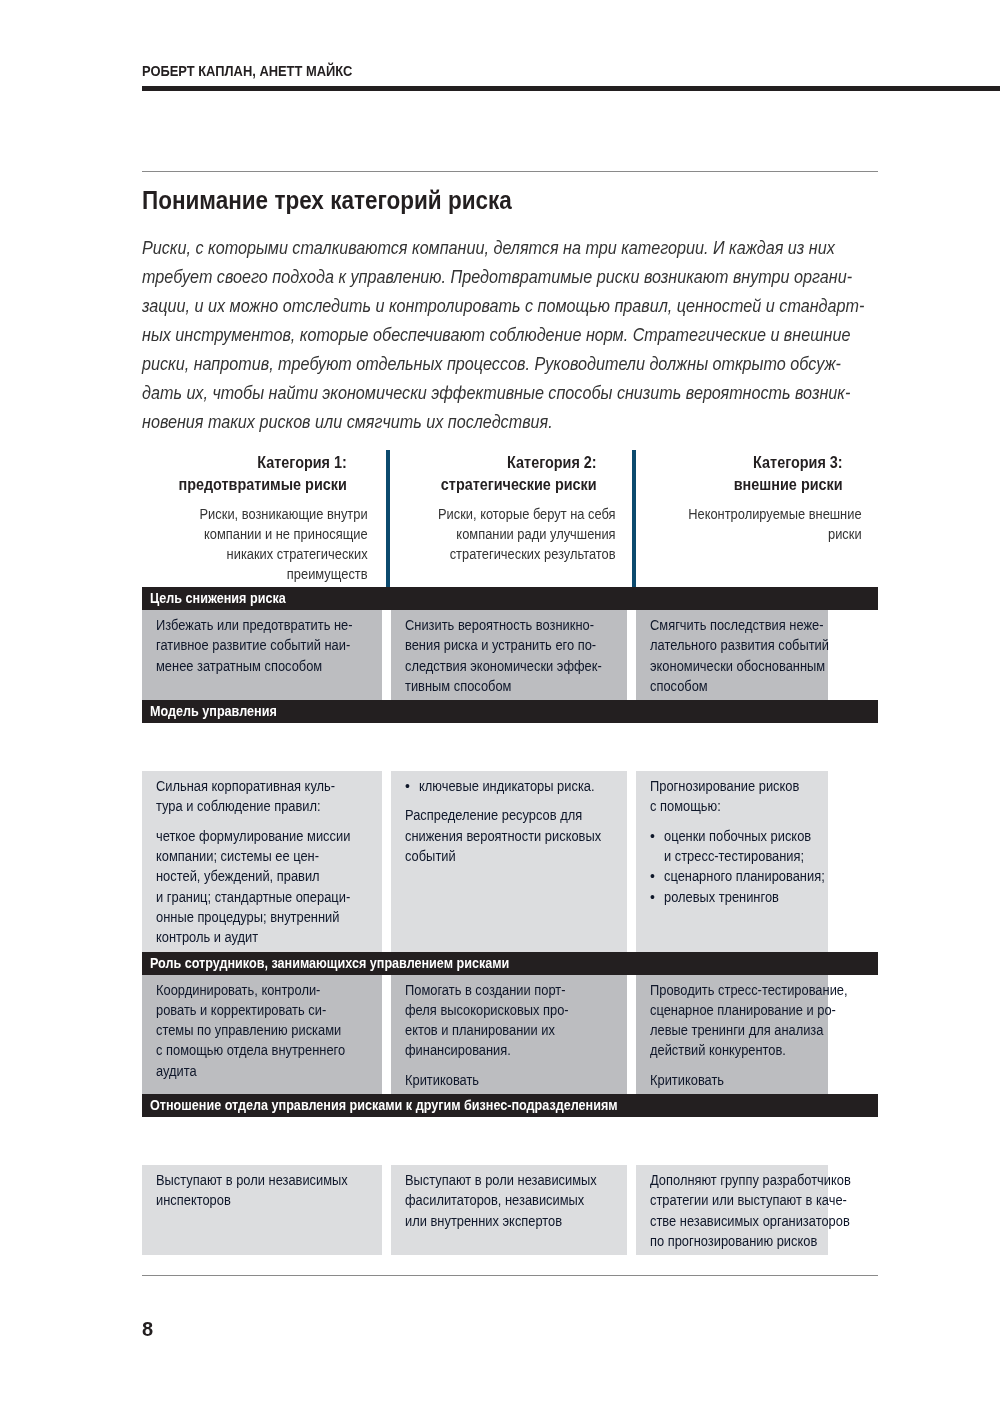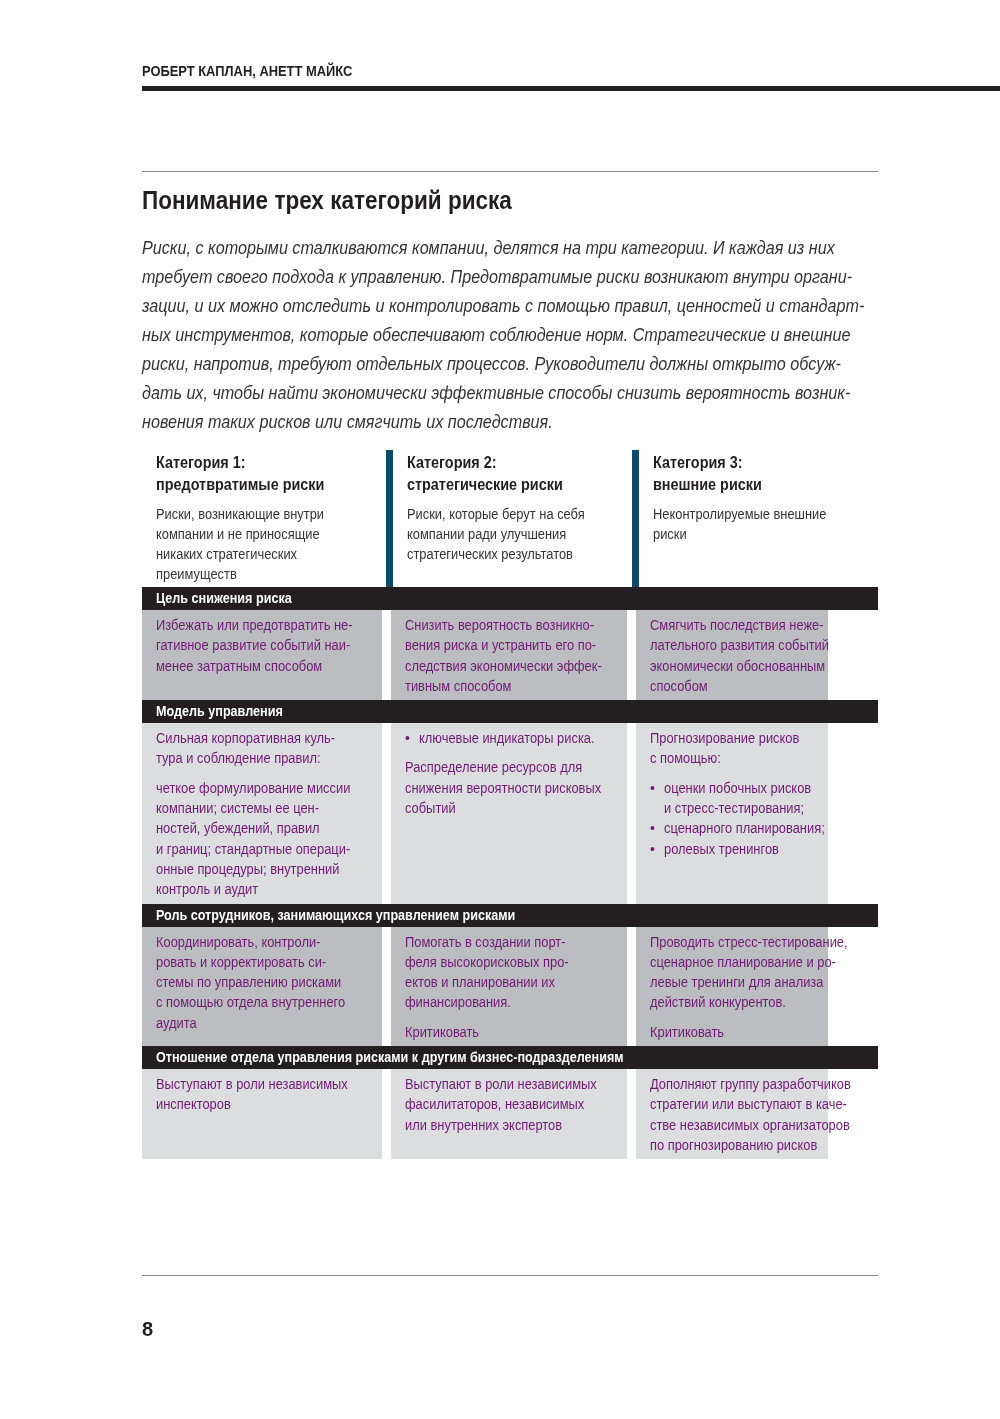--- a/index.html
+++ b/index.html
@@ -12,37 +12,37 @@
   .title { position: absolute; left: 142px; top: 186px; font-size: 25px; font-weight: bold;
            transform: scaleX(0.9); transform-origin: left top; white-space: nowrap; }
   .intro { position: absolute; left: 142px; top: 234px; width: 820px; font-size: 18px; font-style: italic;
            line-height: 29px; transform: scaleX(0.898); transform-origin: left top; color: #333; }
   .intro span { display: block; white-space: nowrap; }
 
   .table { position: absolute; left: 142px; top: 450px; width: 736px; }
   .c1 { width: 240px; } .c2 { width: 236px; } .c3 { width: 192px; }
   .gap { width: 9px; flex: none; }
 
-  .hdr-row { display: flex; height: 137px; }
+  .hdr-row { display: flex; height: 137px; text-align: right; }
   .hdr-cell { padding: 2px 14px 0 14px; box-sizing: border-box; position: relative; }
-  .hdr-cell.bl { border-left: 7px solid #0c4a6e; }
+  .hdr-cell.bl { border-left: 4px solid #0c4a6e; }
   .hdr-title { font-size: 16px; font-weight: bold; line-height: 22px; transform: scaleX(0.9);
                transform-origin: left top; white-space: nowrap; }
   .hdr-desc { margin-top: 8px; font-size: 14px; line-height: 20px; color: #333; transform: scaleX(0.92);
               transform-origin: left top; width: 230px; }
   .hdr-desc span { display:block; white-space: nowrap; }
 
   .band { background: #231f20; color: #fff; font-size: 14px; font-weight: bold; height: 23px;
-          line-height: 23px; padding-left: 14px; white-space: nowrap; }
+          line-height: 23px; padding-left: 8px; white-space: nowrap; }
   .band span { display: inline-block; transform: scaleX(0.9); transform-origin: left center; }
 
   .row { display: flex; }
-  .cell { padding: 5px 10px 4px 14px; box-sizing: border-box; font-size: 14px; line-height: 20.3px; color: #701a75; }
+  .cell { padding: 5px 10px 4px 14px; box-sizing: border-box; font-size: 14px; line-height: 20.3px; color: #0f172a; }
   .row.dark .cell { background: #bcbdc0; }
-  .row.light .cell { background: #dcdddf; }
+  .row.light .cell { background: #dcdddf; margin-top: 48px; }
   .cell .ln { display: block; white-space: nowrap; transform: scaleX(0.92); transform-origin: left top; }
   .cell .para { margin-bottom: 9px; }
   .cell .para:last-child { margin-bottom: 0; }
   .cell .bullet { padding-left: 14px; position: relative; }
   .cell .bullet::before { content: "•"; position: absolute; left: 0; top: 0; }
 
   .bottom-rule { position: absolute; left: 142px; top: 1275px; width: 736px; height: 1px; background: #8a8a8a; }
   .page-num { position: absolute; left: 142px; top: 1318px; font-size: 20px; font-weight: bold; }
 </style>
 </head>

